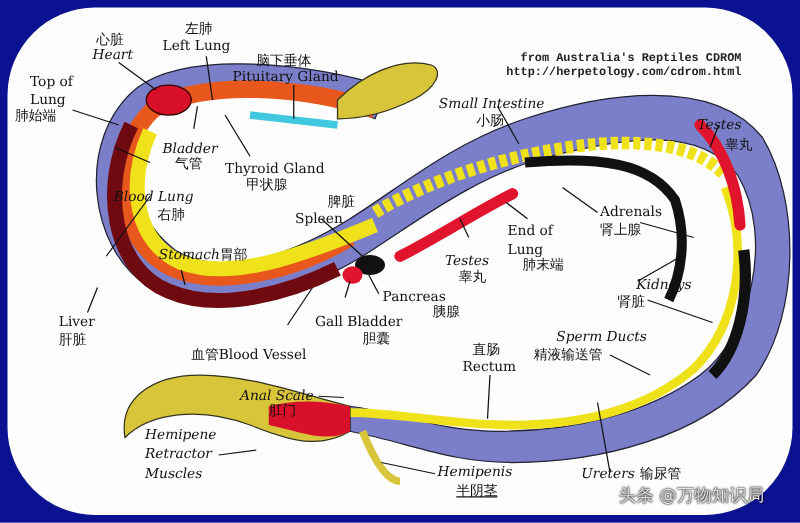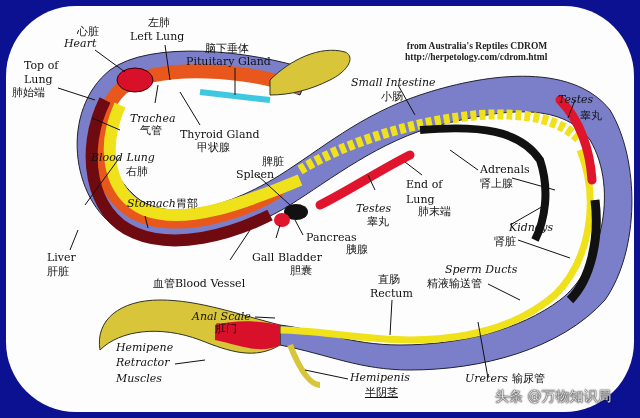--- a/index.html
+++ b/index.html
@@ -3,21 +3,21 @@
 <meta charset="utf-8">
 <style>
   html, body { margin: 0; padding: 0; }
   body { width: 640px; height: 418px; overflow: hidden; background: #0a0f8a; position: relative; font-family: "DejaVu Serif", serif; }
   .frame { position: absolute; left: 0; top: 0; width: 640px; height: 418px; background: #0b1190; }
   .panel { position: absolute; left: 6px; top: 6px; width: 628px; height: 406px; background: #fdfdfd; border-radius: 70px 70px 70px 70px; }
   svg.art { position: absolute; left: 0; top: 0; }
   .lbl { position: absolute; font-size: 11px; color: #111; line-height: 12px; white-space: nowrap; }
   .it { font-style: italic; }
   .zh { font-family: "DejaVu Sans", sans-serif; font-size: 11px; }
-  .credit { position: absolute; font-family: Liberation Serif, serif; font-weight: bold; font-size: 9.5px; color: #222; text-align: right; line-height: 11px; }
+  .credit { position: absolute; font-family: Liberation Mono, monospace; font-weight: bold; font-size: 9.5px; color: #222; text-align: right; line-height: 11px; }
   .watermark { position: absolute; font-family: "DejaVu Sans", sans-serif; font-size: 14px; color: #e5e5e5; text-shadow: 0 0 2px #000, 0 0 1px #000; }
 </style>
 </head>
 <body>
 
 <div class="frame"></div>
 <div class="panel"></div>
 
 <svg class="art" width="640" height="418" viewBox="0 0 640 418">
 
@@ -79,33 +79,33 @@
     <line x1="488" y1="284" x2="520" y2="300"></line>
     <line x1="392" y1="300" x2="390" y2="335"></line>
     <line x1="255" y1="317" x2="275" y2="318"></line>
     <line x1="175" y1="364" x2="205" y2="360"></line>
     <line x1="348" y1="379" x2="305" y2="370"></line>
     <line x1="488" y1="378" x2="478" y2="322"></line>
   </g>
 </svg>
 
 <div class="lbl zh" style="left:77px;top:26px;">心脏</div>
-<div class="lbl it" style="left:64px;top:38px;">Heart</div>
+<div class="lbl it" style="left:74px;top:38px;">Heart</div>
 
 <div class="lbl zh" style="left:148px;top:17px;">左肺</div>
 <div class="lbl" style="left:130px;top:31px;">Left Lung</div>
 
 <div class="lbl zh" style="left:205px;top:43px;">脑下垂体</div>
 <div class="lbl" style="left:186px;top:56px;">Pituitary Gland</div>
 
 <div class="lbl" style="left:24px;top:60px;">Top of</div>
 <div class="lbl" style="left:24px;top:74px;">Lung</div>
 <div class="lbl zh" style="left:12px;top:87px;">肺始端</div>
 
-<div class="lbl it" style="left:130px;top:113px;">Trachea</div>
+<div class="lbl it" style="left:130px;top:113px;">Bladder</div>
 <div class="lbl zh" style="left:140px;top:125px;">气管</div>
 
 <div class="lbl" style="left:180px;top:129px;">Thyroid Gland</div>
 <div class="lbl zh" style="left:197px;top:142px;">甲状腺</div>
 
 <div class="lbl it" style="left:91px;top:152px;">Blood Lung</div>
 <div class="lbl zh" style="left:126px;top:166px;">右肺</div>
 
 <div class="lbl zh" style="left:262px;top:156px;">脾脏</div>
 <div class="lbl" style="left:236px;top:169px;">Spleen</div>

